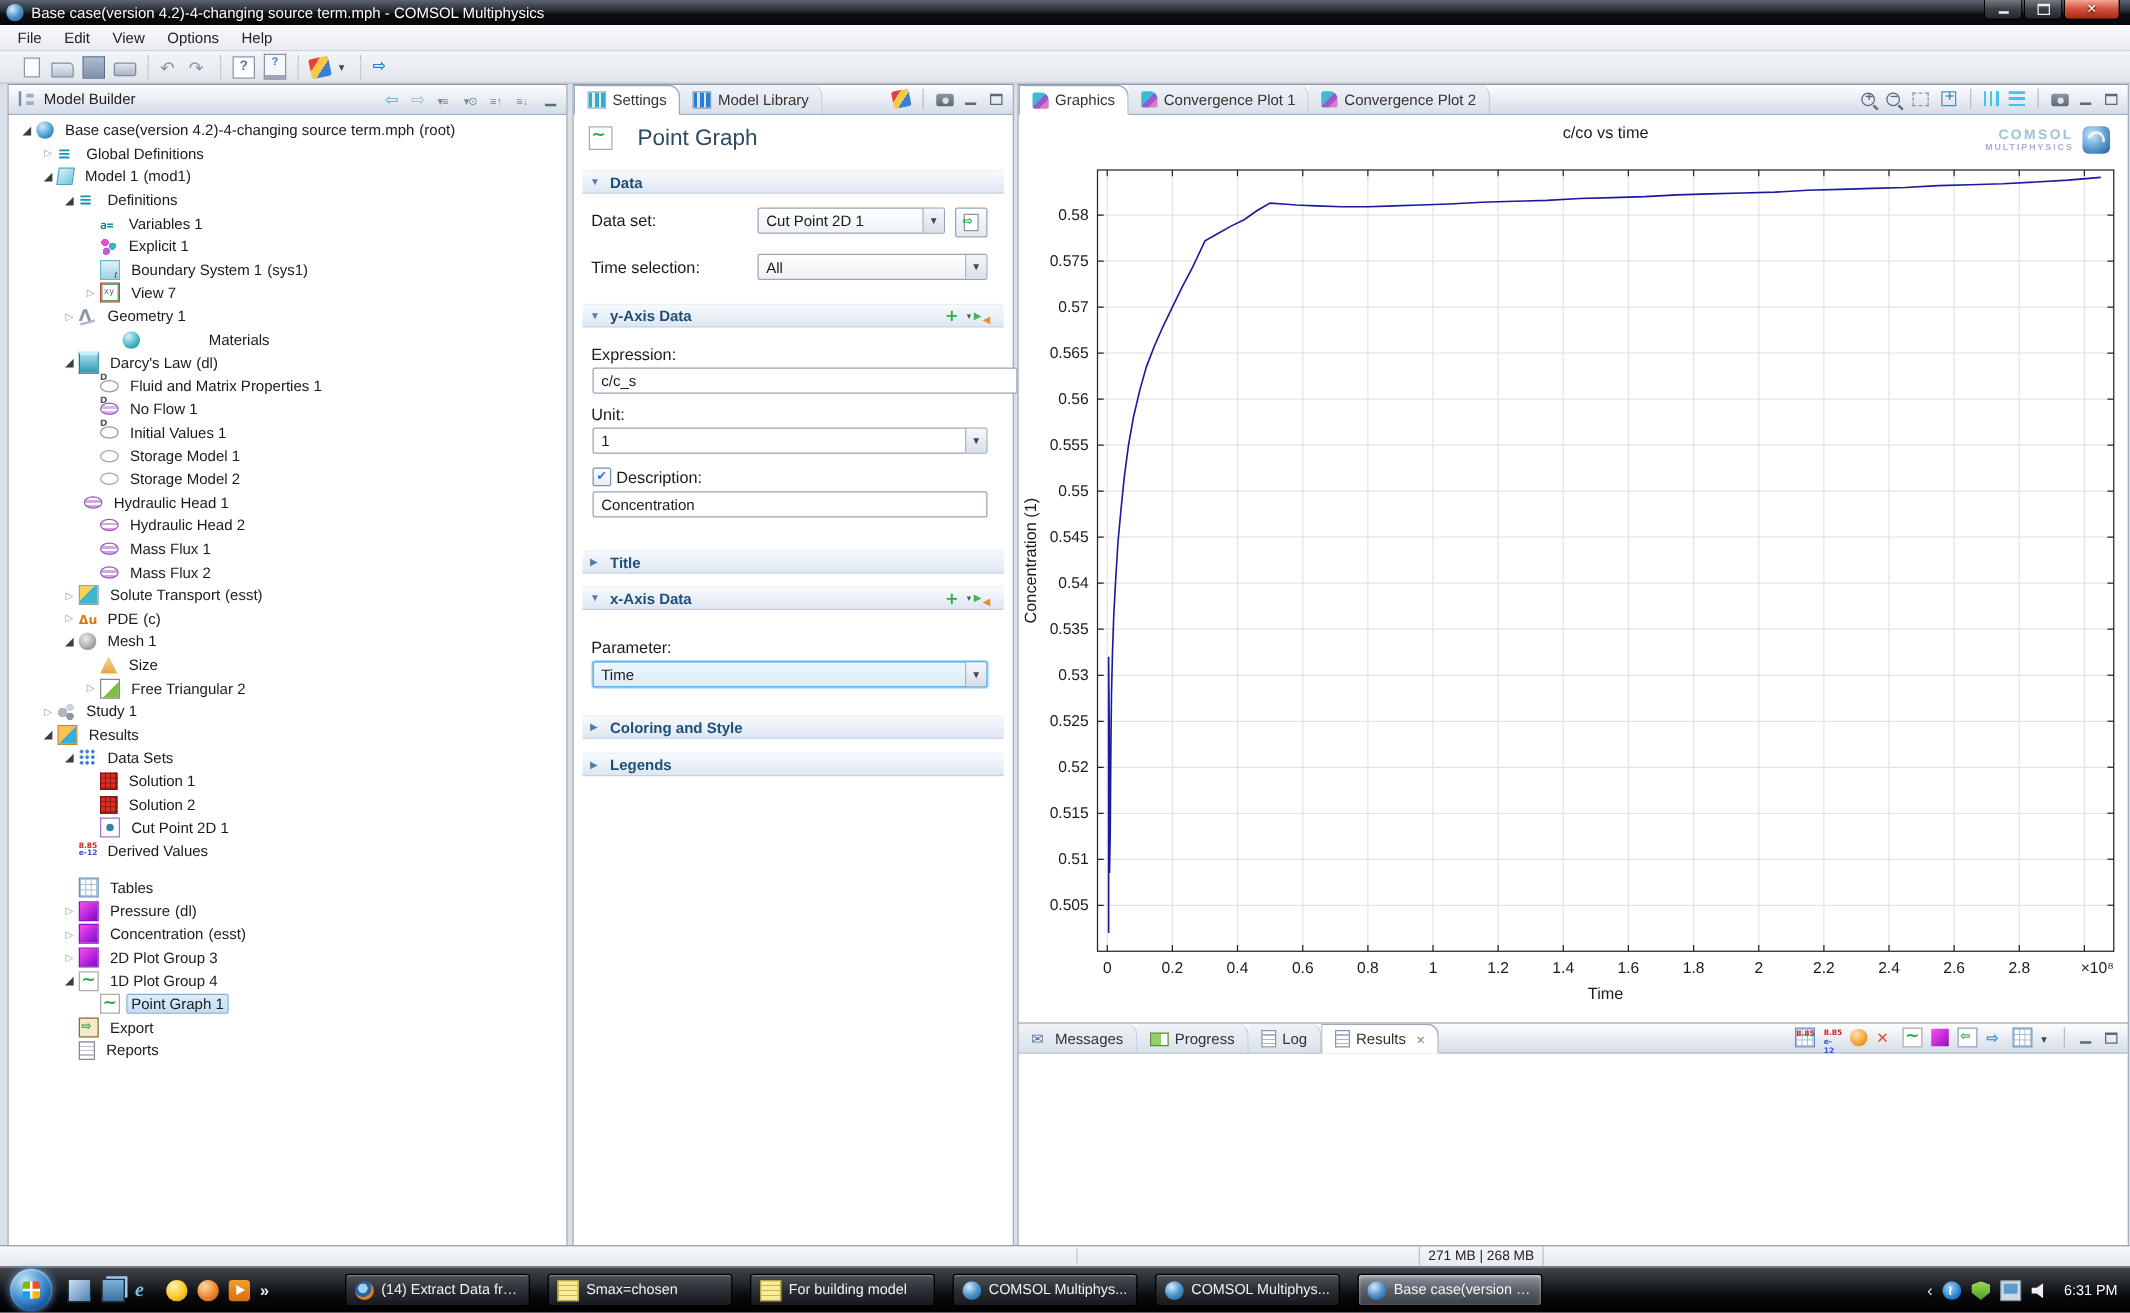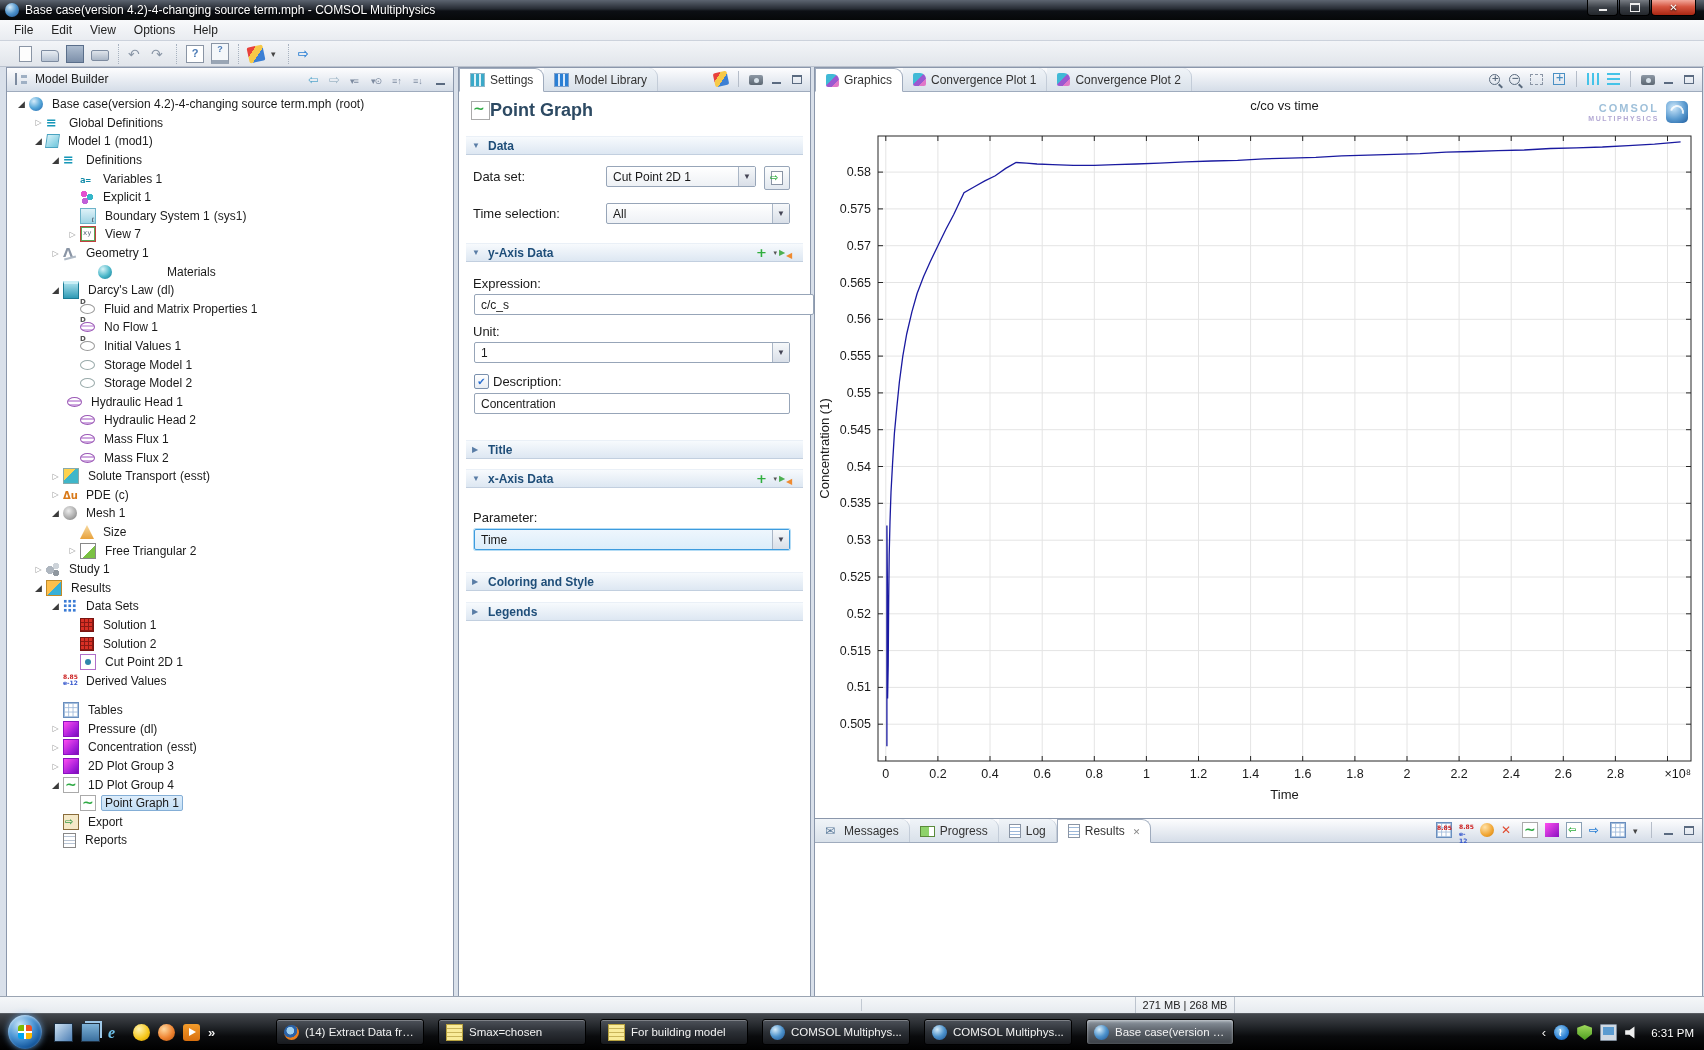--- a/index.html
+++ b/index.html
@@ -122,21 +122,21 @@
   .i-plot-1d-icon::before,.i-point-graph-icon::before,.i-plot-curve-icon::before{content:"~";position:absolute;left:1px;top:-1px;color:#2faa44;font:bold 14px/14px "DejaVu Sans",sans-serif}
   .i-export-icon{border:1px solid #8a6d3b;background:#f5e9c8}
   .i-export-icon::before{content:"⇨";position:absolute;left:1px;color:#3a9b4a;font:bold 10px/13px "DejaVu Sans",sans-serif}
   .i-reports-icon{width:11px;height:13px;border:1px solid #888;background:#fff repeating-linear-gradient(transparent 0 2.5px,#b8c4d4 2.5px 3.5px)}
 
   
   #settings-panel{left:458px;top:67px;width:351px;height:929px}
   .i-settings-tab-icon{background:repeating-linear-gradient(90deg,#3aa9c9 0 3px,#dff2f8 3px 5px);border:1px solid #8fb8c9;width:13px;height:12px}
   .i-model-library-icon{background:repeating-linear-gradient(90deg,#2a7fd4 0 3px,#d8e8fa 3px 5px);border:1px solid #7da0cc;width:13px;height:12px}
   .sp-body{position:absolute;left:0;right:0;top:24px;bottom:0;background:#fff}
-  .sp-title{position:absolute;top:8px;left:12px;display:flex;align-items:center;gap:0;font-size:18px;font-weight:bold;color:#2d4a63}
+  .sp-title{position:absolute;top:8px;left:12px;display:flex;align-items:center;gap:20px;font-size:18px;font-weight:normal;color:#2d4a63}
   .sp-title .icon{width:17px;height:17px}
   .secbar{position:absolute;left:7px;right:7px;height:19px;background:linear-gradient(#f7fafd,#dde7f2);
     border-top:1px solid #eaf0f7;border-bottom:1px solid #c2cfdf;display:flex;align-items:center;gap:6px;padding:0 6px;
     font-size:12px;font-weight:bold;color:#1f4e79;box-sizing:border-box}
   .disc{font-size:8px;color:#5a7da6;width:10px;flex:none}
   .sec-icons{margin-left:auto;display:flex;gap:9px;align-items:center;font-weight:normal}
   .i-add-plus-icon::before{content:"+";color:#2fae3e;font:bold 13px/14px "DejaVu Sans",sans-serif}
   .i-add-plus-icon::after{content:"▾";position:absolute;right:-7px;top:3px;font-size:7px;color:#555}
   .i-plot-when-icon{width:18px}
   .i-plot-when-icon::before{content:"▶";position:absolute;left:0;top:2px;font-size:8px;color:#4caf50}

